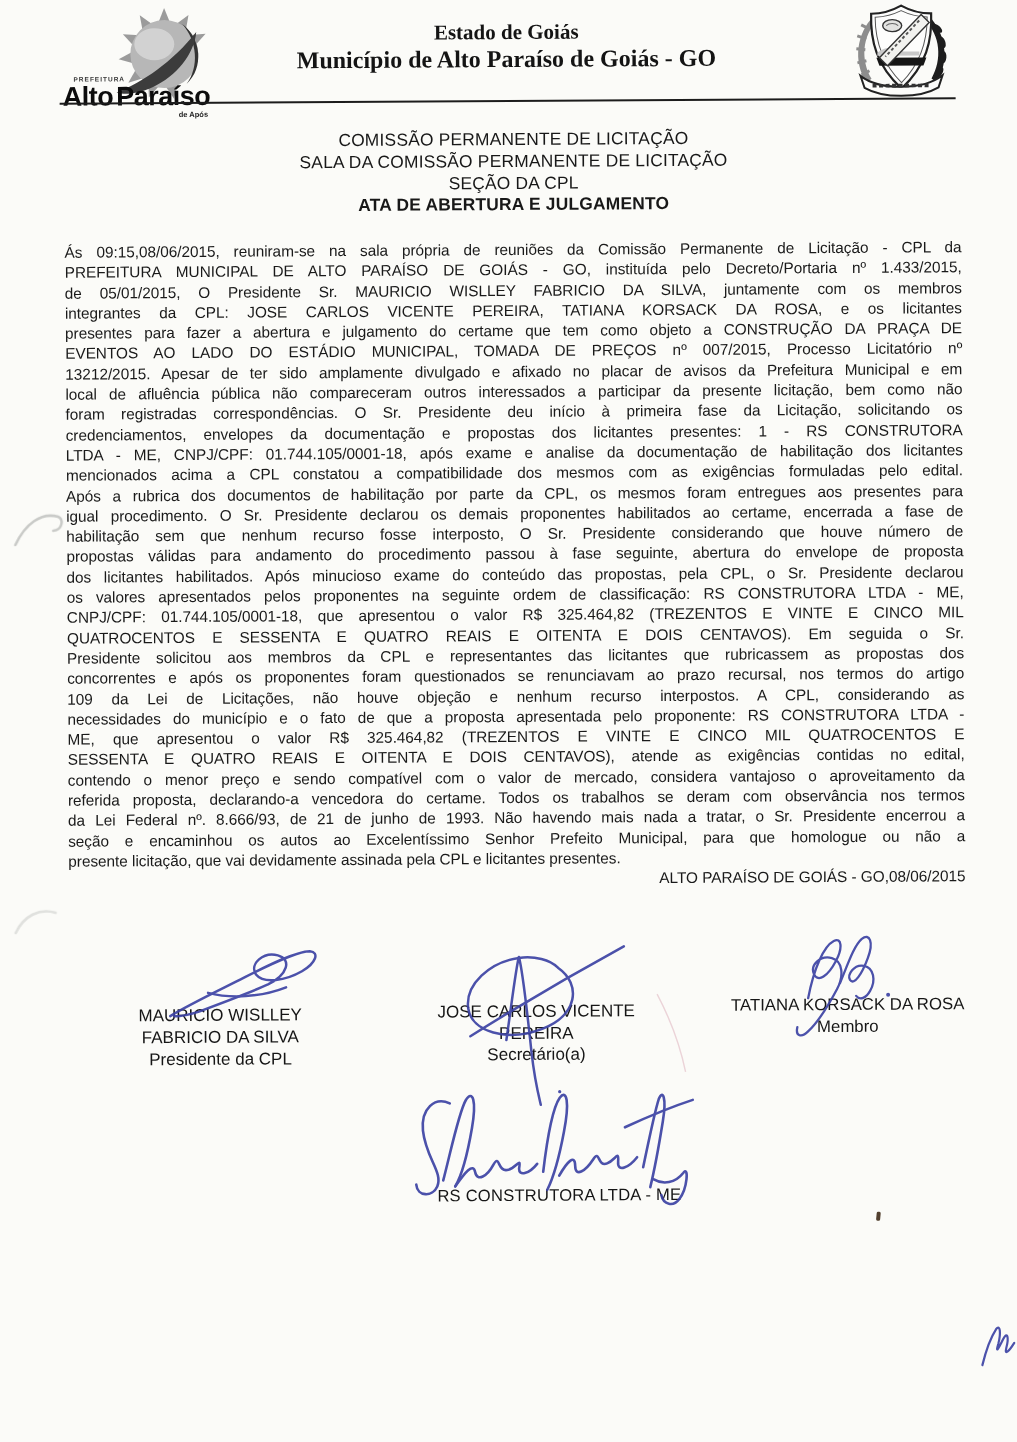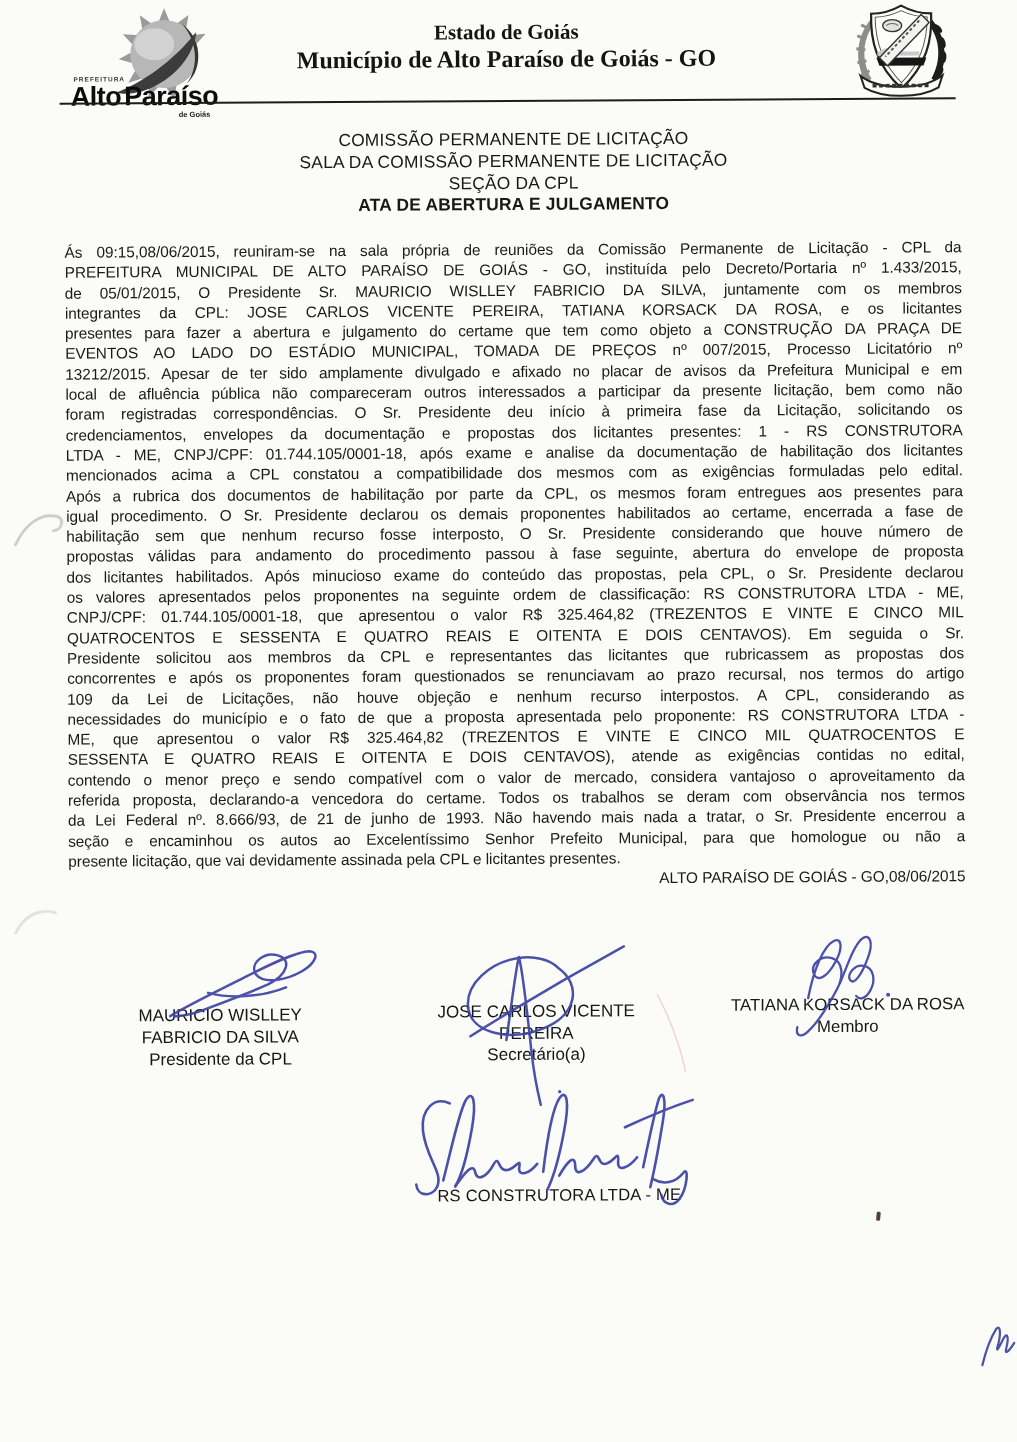--- a/index.html
+++ b/index.html
@@ -8,21 +8,21 @@
     position:relative; width:1017px; height:1442px; margin:0 auto;
     background:#fbfbf8; overflow:hidden;
     font-family:"Liberation Sans", sans-serif; color:#1b1b1b;
   }
   .content { position:absolute; inset:0; transform:rotate(-0.35deg); transform-origin:50% 45%; }
 
   
   .logo { position:absolute; left:62px; top:6px; width:178px; height:112px; }
   .logo svg { position:absolute; left:0; top:0; }
   .logo-top { position:absolute; left:15px; top:67px; font-size:6.5px; font-weight:bold; letter-spacing:1px; color:#3a3a3a; }
-  .logo-name { position:absolute; left:12px; top:73px; font-size:27px; font-weight:bold; color:#0c0c0c; letter-spacing:-0.5px; white-space:nowrap; }
+  .logo-name { position:absolute; left:4px; top:73px; font-size:27px; font-weight:bold; color:#0c0c0c; letter-spacing:-0.5px; white-space:nowrap; }
   .logo-name .p2 { margin-left:3px; }
   .logo-sub { position:absolute; left:120px; top:102px; font-size:7.5px; font-weight:bold; color:#222; }
 
   .hdr-titles { position:absolute; left:230px; top:20px; width:560px; text-align:center;
     font-family:"Liberation Serif", serif; font-weight:bold; color:#141414; }
   .hdr-state { font-size:21px; line-height:25px; }
   .hdr-muni  { font-size:24px; line-height:29px; }
 
   .coat { position:absolute; left:851px; top:5px; width:108px; height:96px; }
 
@@ -73,21 +73,21 @@
           <path d="M106,0 L114,20 L98,20 Z" transform="rotate(-160 106 46)"></path>
           <path d="M106,0 L114,20 L98,20 Z" transform="rotate(168 106 46)"></path>
         </g>
         <circle cx="106" cy="46" r="34" fill="#b7b7b7"></circle>
         <ellipse cx="96" cy="36" rx="20" ry="16" fill="#d2d2d2"></ellipse>
         <path d="M124,16 C143,30 146,60 128,76 C141,59 139,33 124,16 Z" fill="#343434"></path>
         <path d="M58,84 C84,74 114,54 138,24 C136,46 118,68 94,79 C81,85 67,87 58,84 Z" fill="#3c3c3c"></path>
       </svg>
       <div class="logo-top">PREFEITURA</div>
       <div class="logo-name"><span class="p1">Alto</span><span class="p2">Paraíso</span></div>
-      <div class="logo-sub">de Goiás</div>
+      <div class="logo-sub">de Após</div>
     </div>
 
     <div class="hdr-titles">
       <div class="hdr-state">Estado de Goiás</div>
       <div class="hdr-muni">Município de Alto Paraíso de Goiás - GO</div>
     </div>
 
     <div class="coat">
       <svg width="108" height="96" viewBox="0 0 108 96">
 

